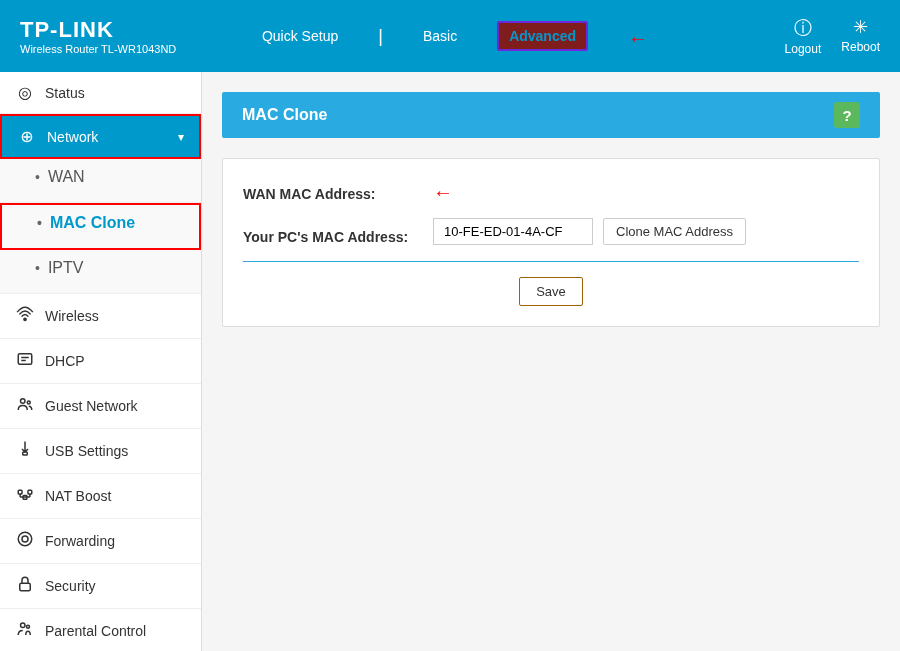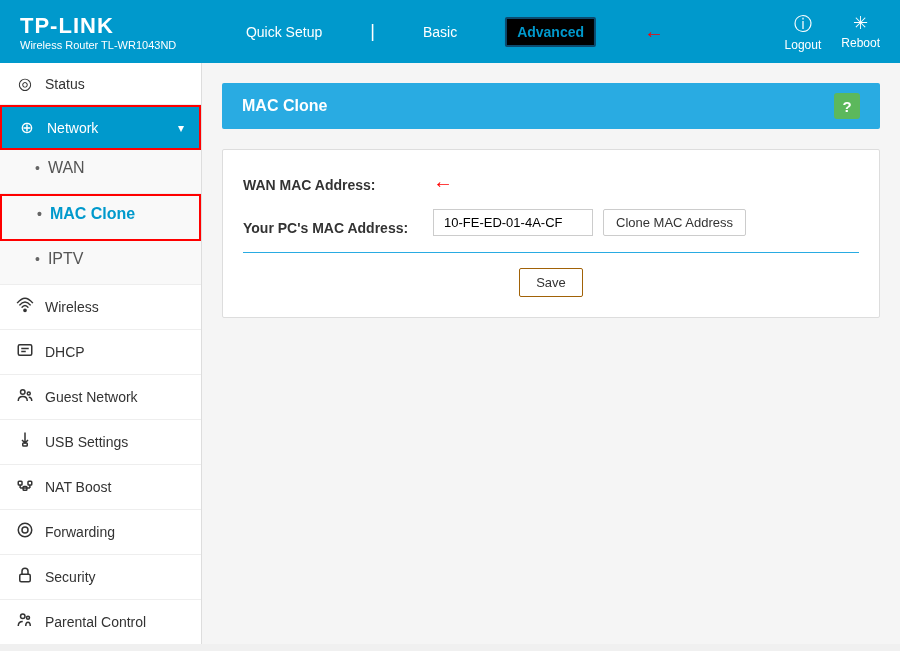--- a/index.html
+++ b/index.html
@@ -1,21 +1,21 @@
 <!DOCTYPE html>
 <html><head>
   <meta charset="utf-8">
   <style>
     * { margin: 0; padding: 0; box-sizing: border-box; }
     body { font-family: Arial, sans-serif; font-size: 14px; background: #f0f0f0; width: 900px; height: 651px; overflow: hidden; }
 
     
     .header {
       background: #0099cc;
-      height: 63px;
+      height: 72px;
       display: flex;
       align-items: center;
       padding: 0 20px;
       position: relative;
     }
     .logo-area {
       display: flex;
       flex-direction: column;
       margin-right: auto;
     }
@@ -25,36 +25,36 @@
       font-weight: bold;
       letter-spacing: 1px;
     }
     .logo-sub {
       color: white;
       font-size: 11px;
     }
     .nav-links {
       display: flex;
       align-items: center;
-      gap: 38px;
+      gap: 30px;
       position: absolute;
       left: 50%;
       transform: translateX(-50%);
     }
     .nav-link {
       color: white;
       font-size: 14px;
       cursor: pointer;
       padding: 5px 10px;
       text-decoration: none;
     }
     .nav-link.active {
-      background: #000000;
+      background: #7f1d1d;
       color: #0099cc;
-      border: 2px solid #0c4a6e;
+      border: 2px solid #6d28d9;
       font-weight: bold;
       border-radius: 2px;
     }
     .nav-divider {
       color: white;
       font-size: 18px;
     }
     .header-btn-group {
       display: flex;
       gap: 20px;

